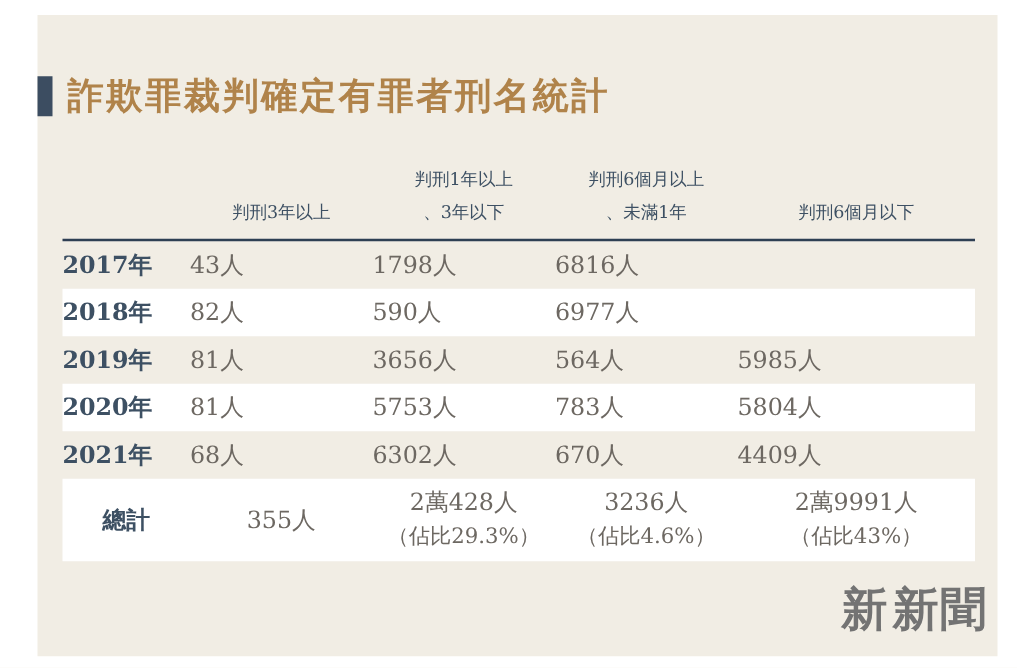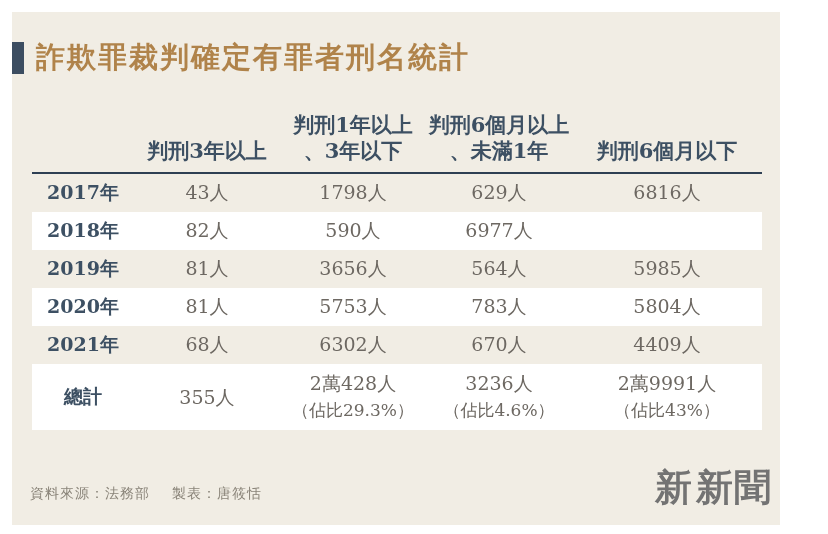--- a/index.html
+++ b/index.html
@@ -5,25 +5,25 @@
   html,body{margin:0;padding:0;background:#ffffff;}
   .canvas{
     position:relative;
     width:828px;height:534px;
     background:#ffffff;
     overflow:hidden;
     font-family:"DejaVu Serif","Liberation Serif",serif;
   }
   .card{
     position:absolute;
-    left:12px;top:12px;
+    left:30px;top:12px;
     width:768px;height:513px;
     background:#f1ede4;
     box-sizing:border-box;
-    padding-top:28px;
+    padding-top:47px;
   }
   
   .title-row{
     display:flex;
     align-items:center;
     height:36px;
   }
   .title-bar{
     width:12px;height:32px;
     background:#3c4d61;
@@ -50,29 +50,28 @@
     height:60px;
     border-bottom:2px solid #2e3f53;
     padding-bottom:8px;
   }
   .th{
     display:flex;
     flex-direction:column;
     justify-content:flex-end;
     align-items:center;
     text-align:right;
-    font-weight:bold;
+    font-weight:normal;
     color:#3d5063;
-    font-size:21px;
+    font-size:14px;
     line-height:26px;
   }
   .drow{
     height:38px;
     align-items:center;
-    text-align:center;
   }
   .alt{background:#ffffff;}
   .cell{
     font-size:19px;
     color:#6d6862;
   }
   .year{
     font-weight:bold;
     color:#3d5063;
   }
@@ -137,21 +136,20 @@
         <div class="th">
           <span>判刑6個月以下</span>
           <span></span>
         </div>
       </div>
 
       <div class="row drow">
         <div class="cell year">2017年</div>
         <div class="cell">43人</div>
         <div class="cell">1798人</div>
-        <div class="cell">629人</div>
         <div class="cell">6816人</div>
       </div>
 
       <div class="row drow alt">
         <div class="cell year">2018年</div>
         <div class="cell">82人</div>
         <div class="cell">590人</div>
         <div class="cell">6977人</div>
       </div>
 
@@ -193,19 +191,16 @@
           <span class="tshare">（佔比4.6%）</span>
         </div>
         <div class="cell tcell">
           <span class="tcount">2萬9991人</span>
           <span class="tshare">（佔比43%）</span>
         </div>
       </div>
 
     </div>
 
-    <div class="source-line">
-      <span>資料來源：法務部</span><span class="credit">製表：唐筱恬</span>
-    </div>
     <div class="logo">新新聞</div>
 
   </div>
 </div>
 
 </body></html>

